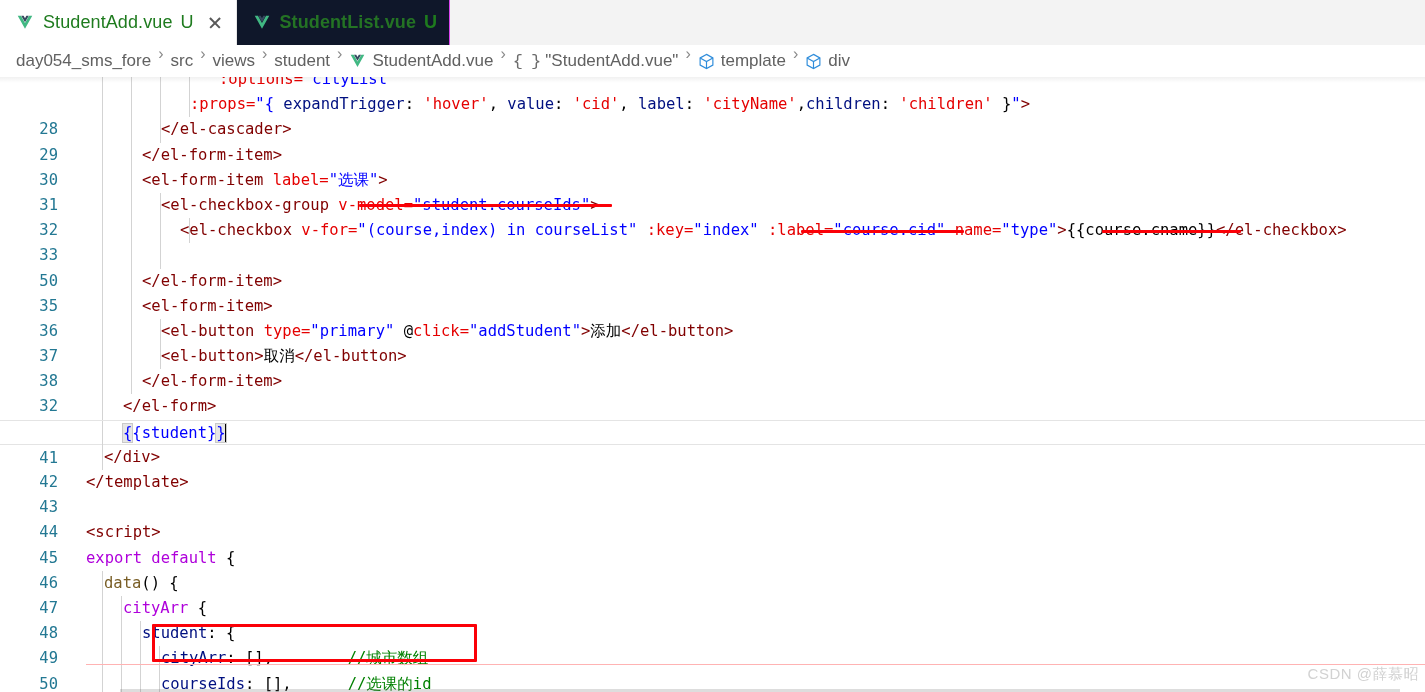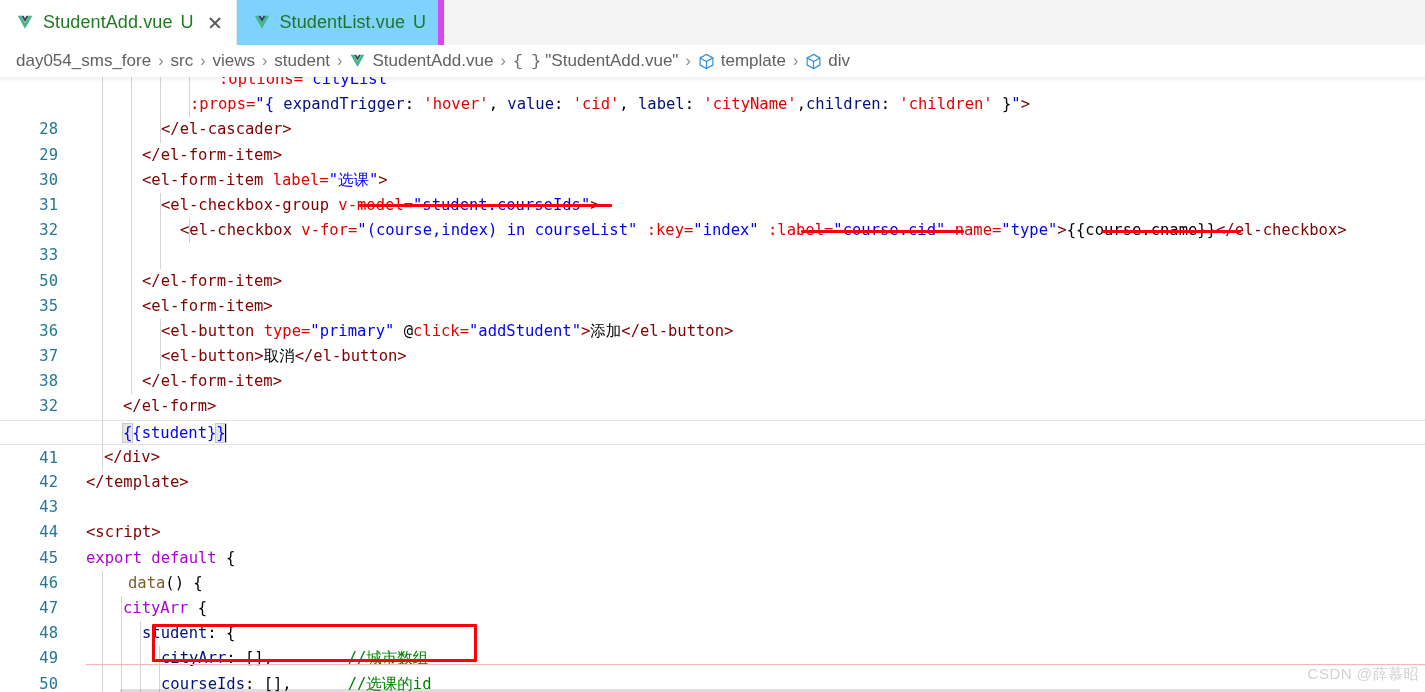--- a/index.html
+++ b/index.html
@@ -44,22 +44,23 @@
     font-size: 18px;
     white-space: nowrap;
     cursor: pointer;
     position: relative;
   }
   .tab.active {
     background: #ffffff;
     border-right: 1px solid #e8e8e8;
   }
   .tab.inactive {
-    background: #7dd3fc;
-    border-right: 6px solid #d946ef;
+    background: #0f172a;
+    border-right: 1px solid #d946ef;
+    font-weight: bold;
   }
   .tab .vue-icon {
     width: 18px;
     height: 16px;
     margin-right: 9px;
     flex: 0 0 auto;
     display: inline-block;
   }
   .tab .tab-label {
     color: #1e7b1e;
@@ -92,21 +93,20 @@
   .tab .tab-close::after  { transform: rotate(-45deg); }
 
   
   .breadcrumb {
     position: absolute;
     top: 45px; left: 0;
     width: 1425px;
     height: 32px;
     background: #ffffff;
     display: flex;
-    align-items: center;
     padding-left: 16px;
     box-sizing: border-box;
     font-size: 17px;
     color: #616161;
     white-space: nowrap;
   }
   .crumb {
     display: flex;
     align-items: center;
     color: #616161;
@@ -188,21 +188,21 @@
     background: #d3d3d3;
   }
 
   
   .t-tag     { color: #800000; }
   .t-attr    { color: #e50000; }
   .t-str     { color: #0000ff; }
   .t-plain   { color: #000000; }
   .t-interp  { color: #0000ff; }
   .t-kw      { color: #af00db; }
-  .t-fn      { color: #795e26; padding-left: 24px; }
+  .t-fn      { color: #795e26; }
   .t-prop    { color: #001080; }
   .t-cmt     { color: #008000; }
 
   
   .brk {
     background: #e6e6e6;
     outline: 1px solid #c9c9c9;
   }
   .caret {
     display: inline-block;

